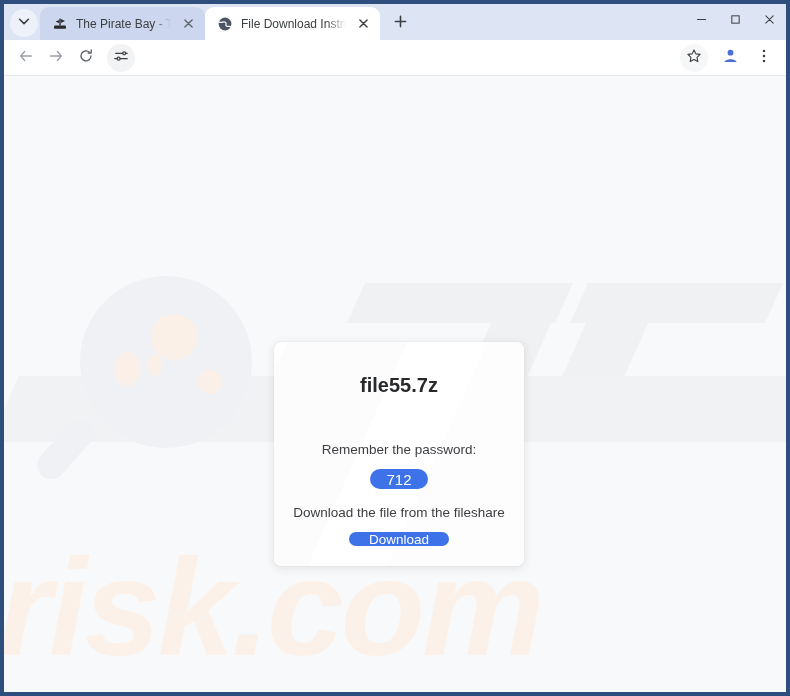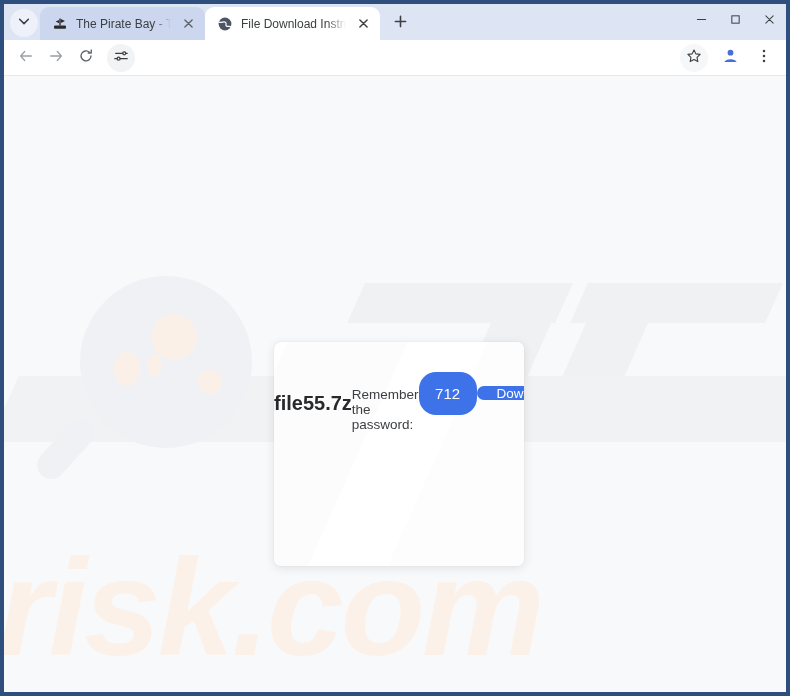--- a/index.html
+++ b/index.html
@@ -251,39 +251,39 @@
     width: 150px; height: 300px;
     background: #fdfdfe;
     transform: skewX(-24deg);
     pointer-events: none;
   }
   .card-inner {
     position: relative;
     z-index: 2;
     width: 100%;
     display: flex;
-    flex-direction: row;
+    flex-direction: column;
     align-items: center;
   }
 
   .card-title {
     margin-top: 32px;
     font-size: 20px;
     font-weight: bold;
     color: #28292b;
   }
   .card-label {
     margin-top: 45px;
     font-size: 13.5px;
     color: #3c3e41;
   }
   .pill {
     margin-top: 12px;
     min-width: 58px;
-    height: 43px;
+    height: 20px;
     padding: 8px 15px;
     border-radius: 17px;
     background: #3d72e8;
     color: #ffffff;
     font-size: 15px;
     display: flex;
     align-items: center;
     justify-content: center;
     cursor: default;
   }
@@ -477,19 +477,20 @@
       <div class="card-sheen"></div>
       <div class="card-sheen2"></div>
 
       <div class="card-inner">
         <div class="card-title">file55.7z</div>
 
         <div class="card-label">Remember the password:</div>
 
         <div class="pill">712</div>
 
+        <div class="card-sub">Download the file from the fileshare</div>
 
         <button class="dl-btn">Download</button>
       </div>
     </div>
 
   </div>
 </div>
 
 </body></html>

